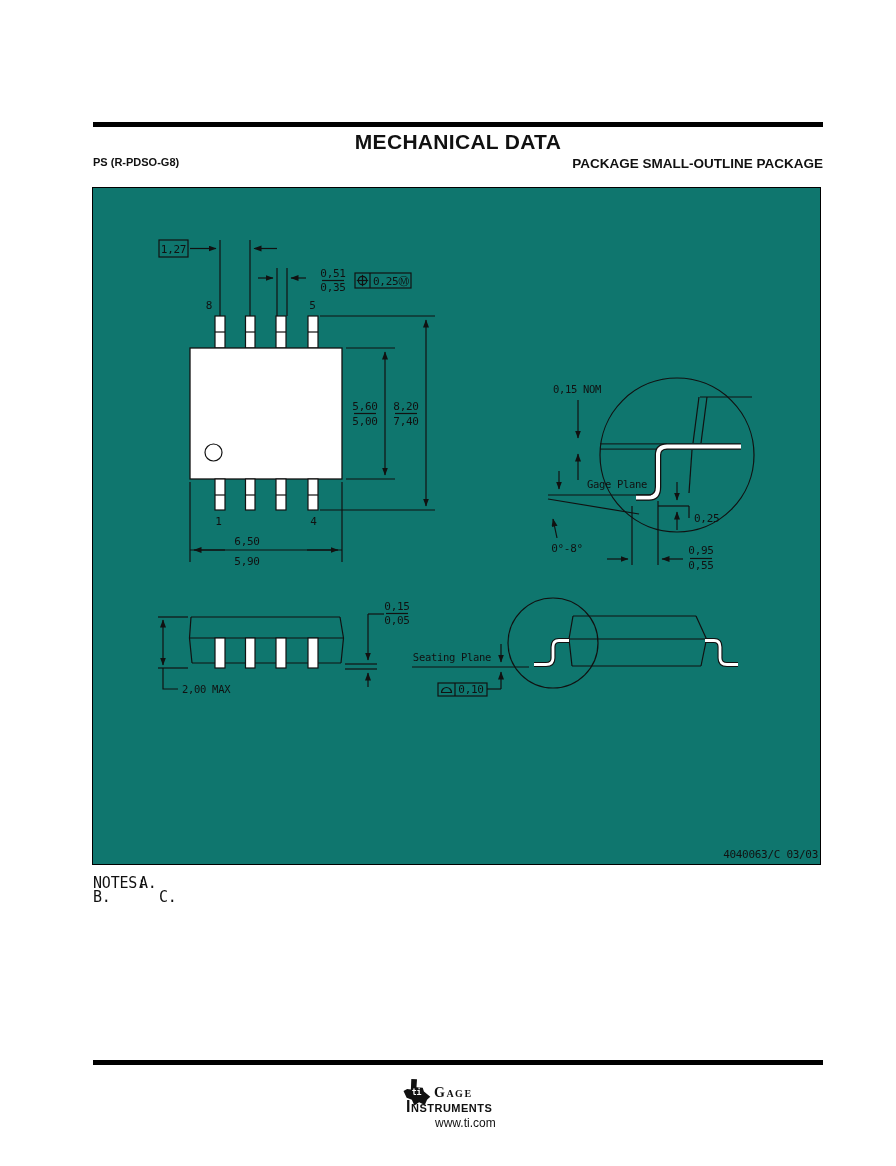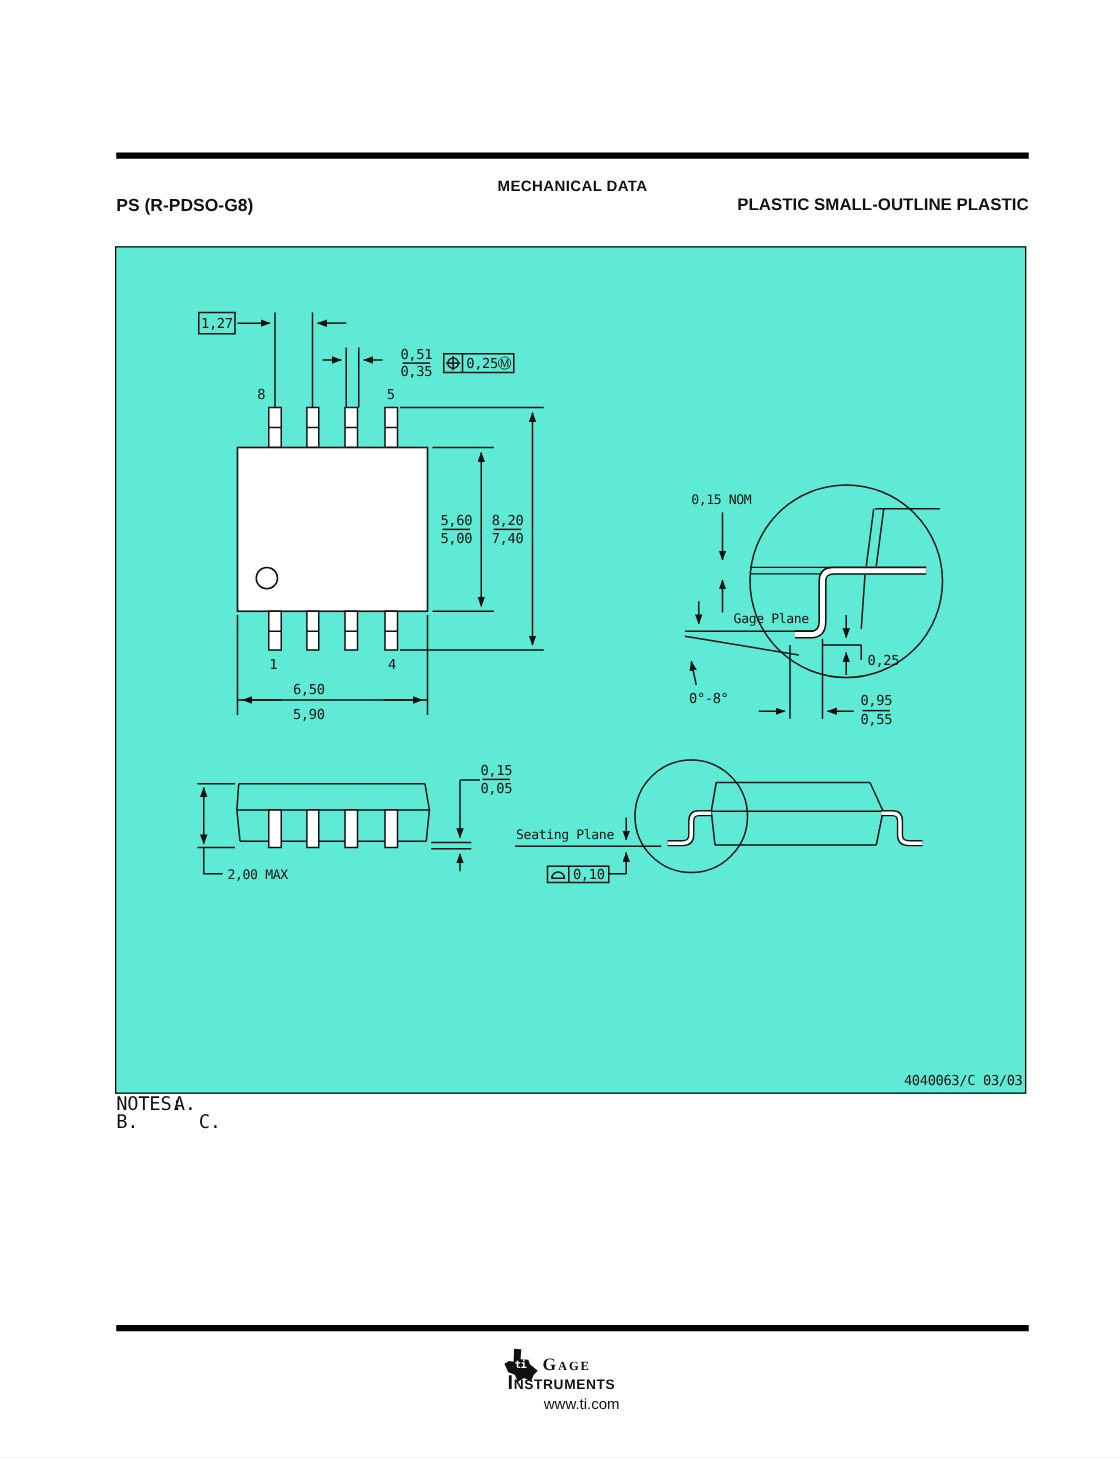--- a/index.html
+++ b/index.html
@@ -1,24 +1,24 @@
 <!DOCTYPE html>
 <html><head>
 <meta charset="utf-8">
 <style>
   html,body{margin:0;padding:0;background:#e8e8e8;}
   #page{position:relative;width:896px;height:1166px;background:#ffffff;margin:0 auto;
         font-family:"Liberation Sans",sans-serif;color:#111;overflow:hidden;}
   .bar{position:absolute;left:93px;width:730px;height:4.5px;background:#000;}
-  #page-title{position:absolute;left:93px;top:142px;width:730px;text-align:center;
-       font-size:12px;font-weight:bold;letter-spacing:.3px;}
-  #pkg-code{position:absolute;left:93px;top:156px;font-size:14px;font-weight:bold;text-align:right;}
+  #page-title{position:absolute;left:93px;top:130px;width:730px;text-align:center;
+       font-size:21px;font-weight:bold;letter-spacing:.3px;}
+  #pkg-code{position:absolute;left:93px;top:156px;font-size:11px;font-weight:bold;text-align:right;}
   #pkg-type{position:absolute;right:73px;top:156px;font-size:13.5px;font-weight:bold;}
-  #draw-box{position:absolute;left:92px;top:197px;width:729px;height:678px;
-       border:1.6px solid #000;box-sizing:border-box;background:#5eead4;}
+  #draw-box{position:absolute;left:92px;top:187px;width:729px;height:678px;
+       border:1.6px solid #000;box-sizing:border-box;background:#0f766e;}
   svg text{font-family:"DejaVu Sans Mono","Liberation Mono",monospace;font-size:11px;
        fill:#111;letter-spacing:-0.3px;}
   svg .lbl{font-size:10.5px;}
   #notes{position:absolute;left:93px;top:877px;width:710px;display:grid;
        grid-template-columns:46px 20px auto;
        font-family:"DejaVu Sans Mono","Liberation Mono",monospace;font-size:15px;
        line-height:13.8px;letter-spacing:-0.2px;word-spacing:3px;color:#111;}
   #notes .cell{white-space:nowrap;}
   #logo{position:absolute;left:400px;top:1076px;width:130px;height:60px;text-align:right;}
   #brand-top{position:absolute;left:34px;top:9px;font-family:"Liberation Serif",serif;
@@ -30,21 +30,21 @@
 </style>
 </head>
 <body>
 
 <div id="page">
 
   <div class="bar" style="top:122px;"></div>
 
   <div id="page-title">MECHANICAL DATA</div>
   <div id="pkg-code">PS (R-PDSO-G8)</div>
-  <div id="pkg-type">PLASTIC SMALL-OUTLINE PLASTIC</div>
+  <div id="pkg-type">PACKAGE SMALL-OUTLINE PACKAGE</div>
 
   <div id="draw-box">
     <svg width="726" height="675" viewBox="0 0 726 675">
       <defs>
         <marker id="ah" markerWidth="9" markerHeight="7" refX="7.5" refY="3" orient="auto" markerUnits="userSpaceOnUse">
           <path d="M0,0 L8,3 L0,6 Z" fill="#111"></path>
         </marker>
       </defs>
       <g stroke="#111" stroke-width="1.2" fill="none">
 

